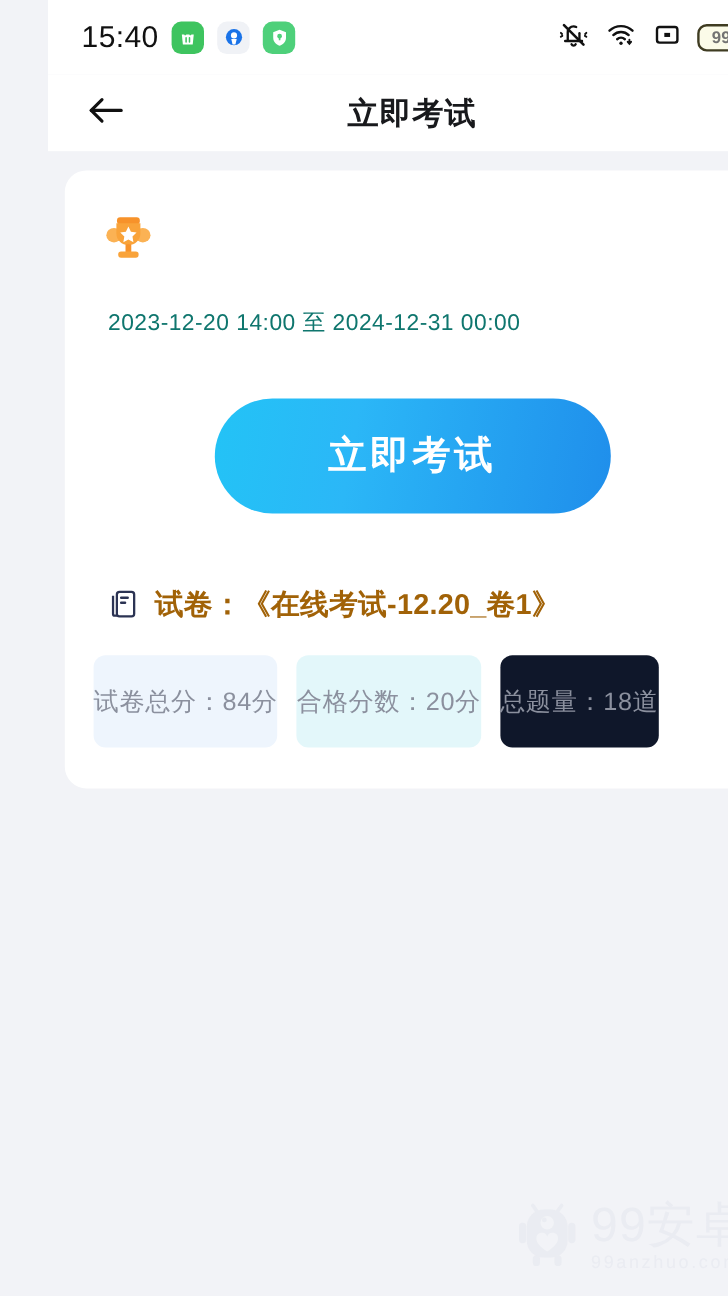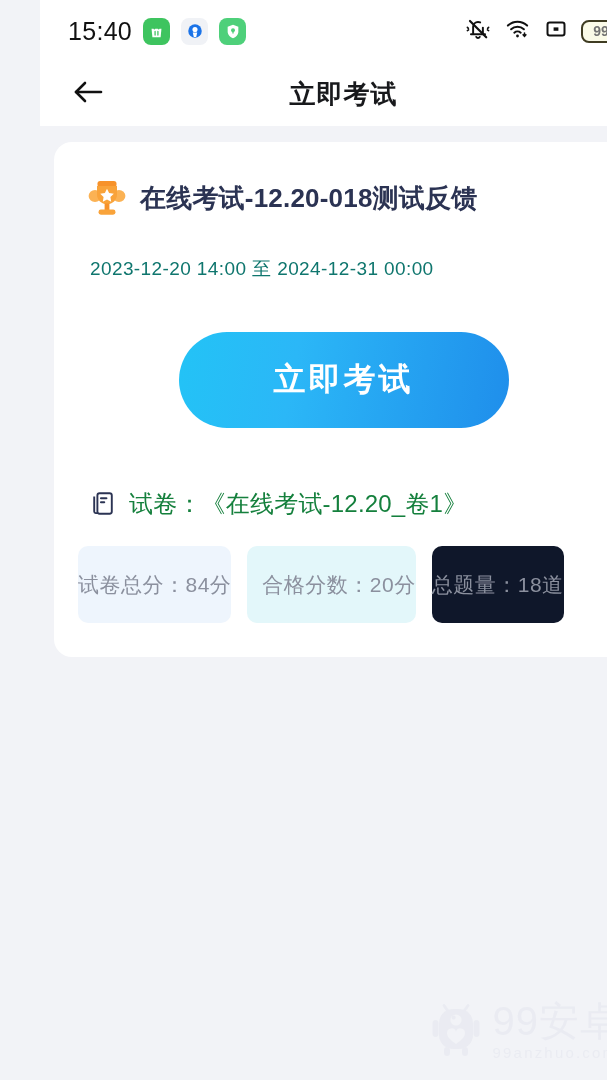--- a/index.html
+++ b/index.html
@@ -60,30 +60,30 @@
   .cta {
     width:330px; height:96px; border-radius:48px; border:none;
     background:linear-gradient(100deg,#23c3f6 0%,#2bb7f7 35%,#1f8eeb 100%);
     color:#fff; font-size:32px; font-weight:700; letter-spacing:3px;
     font-family:inherit; cursor:pointer;
     display:flex; align-items:center; justify-content:center;
   }
 
   .paper-row { display:flex; align-items:center; gap:13px; margin:60px 0 0 12px; }
   .paper-icon { width:26px; height:28px; flex:none; }
-  .paper-text { font-size:24px; font-weight:400; color:#15803d; letter-spacing:.2px; }
+  .paper-text { font-size:24px; font-weight:700; color:#a16207; letter-spacing:.2px; }
 
   .info-list { margin-top:26px; display:flex; flex-direction:row; gap:16px; }
   .info-row {
     height:77px; border-radius:10px;
     display:flex; align-items:center; justify-content:center;
     font-size:21px; color:#8b909e; letter-spacing:.5px;
   }
   .tint-0 { background:#eef5fd; }
-  .tint-1 { background:#e3f7fa;padding-left:15px; }
+  .tint-1 { background:#e3f7fa; }
   .tint-2 { background:#0f172a; }
 
   
   .watermark {
     position:absolute; right:26px; bottom:18px;
     display:flex; align-items:center; gap:12px; opacity:.55;
   }
   .wm-text { display:flex; flex-direction:column; align-items:flex-start; }
   .wm-main { font-size:40px; font-weight:500; color:#e4e6ee; line-height:1; letter-spacing:1px; }
   .wm-sub { font-size:15px; color:#e4e6ee; letter-spacing:2.2px; margin-top:3px; }
@@ -175,21 +175,20 @@
         <svg width="38" height="40" viewBox="0 0 38 40">
           <ellipse cx="7" cy="18" rx="6.4" ry="6" fill="#fbb254"></ellipse>
           <ellipse cx="31" cy="18" rx="6.4" ry="6" fill="#fbb254"></ellipse>
           <rect x="9.5" y="3" width="19" height="6" rx="2.6" fill="#f7922a"></rect>
           <path d="M9 8h20v8.5c0 5.6-4.5 9.6-10 9.6S9 22.1 9 16.5V8z" fill="#f9a33a"></path>
           <path d="M19 10.8l2.1 4.3 4.7.7-3.4 3.3.8 4.7-4.2-2.2-4.2 2.2.8-4.7-3.4-3.3 4.7-.7z" fill="#ffffff"></path>
           <rect x="16.6" y="25.5" width="4.8" height="6.5" fill="#f7922a"></rect>
           <rect x="10.5" y="31.5" width="17" height="5.2" rx="2.4" fill="#f9a33a"></rect>
         </svg>
       </span>
-      <span class="exam-title">在线考试-12.20-018测试反馈</span>
     </div>
 
     <div class="exam-date">2023-12-20 14:00 至 2024-12-31 00:00</div>
 
     <div class="cta-wrap">
       <button class="cta">立即考试</button>
     </div>
 
     <div class="paper-row">
       <span class="paper-icon">

